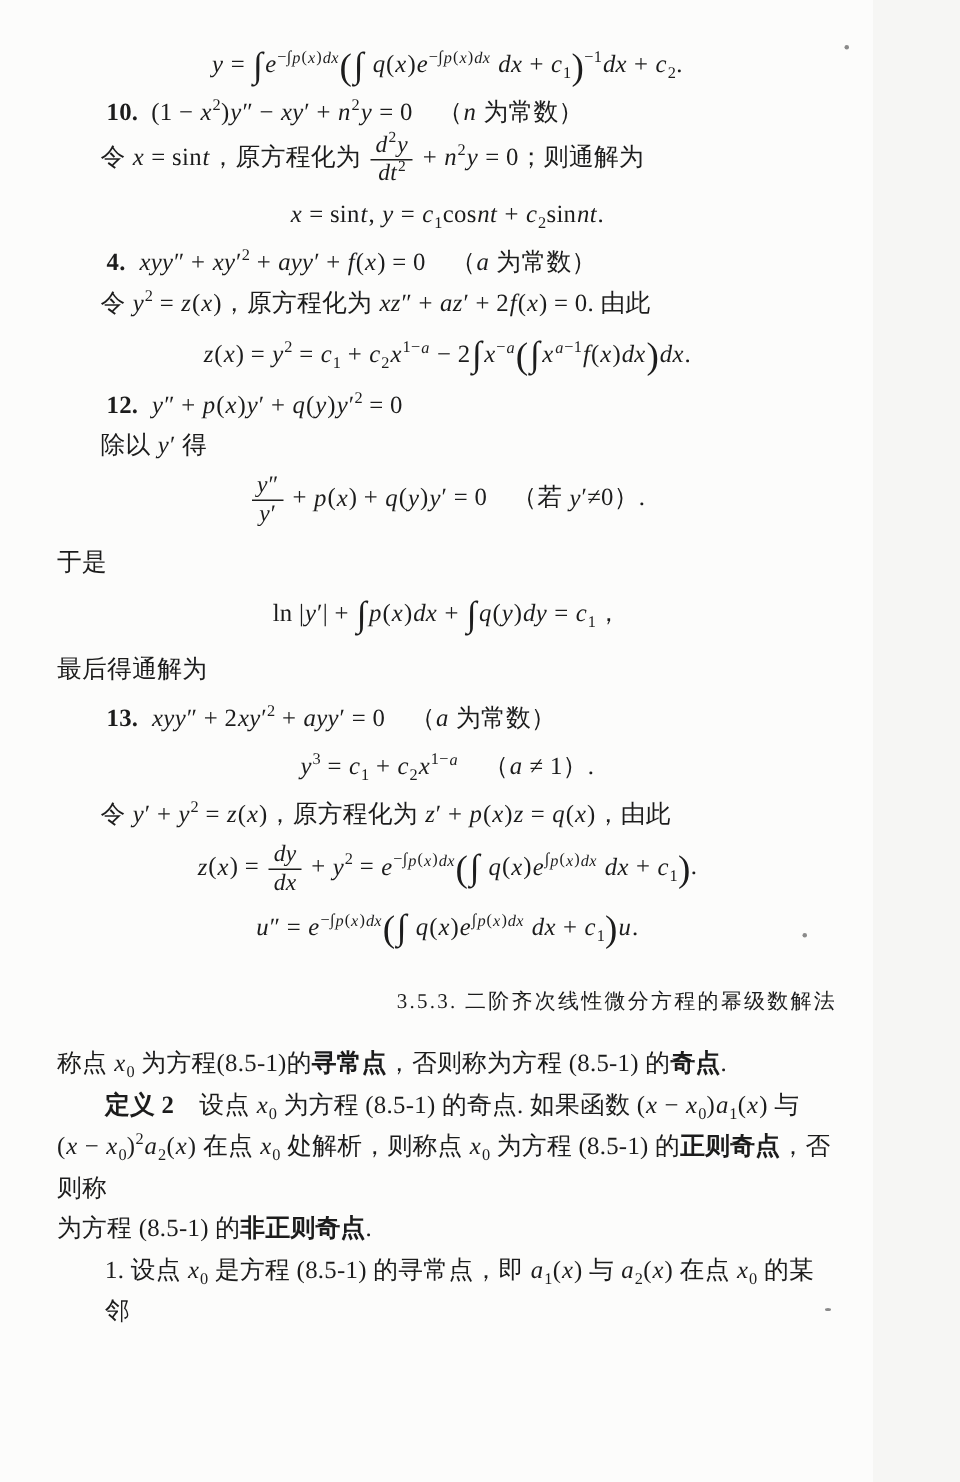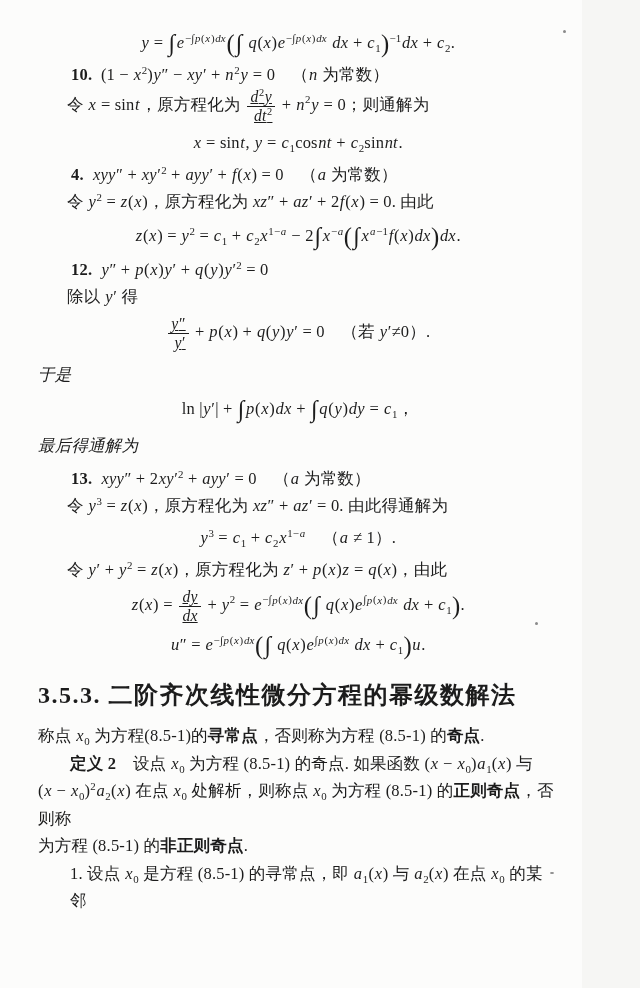--- a/index.html
+++ b/index.html
@@ -19,27 +19,28 @@
     font-size:16.5px;line-height:27px;
     letter-spacing:0.2px;
     white-space:nowrap;
   }
   .para{line-height:27.5px;white-space:normal;}
   .item{padding-left:33px;}
   .sub{padding-left:29px;}
   .indent{padding-left:32px;}
   .fc{text-align:center;margin:5px 0;}
   .m-top-sm{margin-top:6px;}
-  .m-top-md{margin-top:10px;font-style:italic;}
+  .m-top-md{margin-top:10px;}
   .fcx{margin:7px 0;}
   .heading{
-    font-size:24px;font-weight:bold;
+    font-size:14px;font-weight:normal;
     margin:24px 0 13px 0;
     letter-spacing:1.5px;
     white-space:nowrap;
+    text-align:right;
   }
   
   i{font-style:italic;padding:0 0.5px;}
   sup,sub{font-size:0.66em;line-height:0;}
   sup{vertical-align:super;}
   sub{vertical-align:sub;}
   .ii{ 
     font-size:1.45em;
     vertical-align:-0.12em;
     line-height:0;
@@ -47,25 +48,24 @@
   }
   .bp{ 
     font-size:1.5em;
     vertical-align:-0.18em;
     line-height:0;
     font-weight:400;
   }
   .frac{
     display:inline-block;
     vertical-align:middle;
-    text-align:right;
+    text-align:center;
     line-height:1.12;
     font-size:0.95em;
     margin:0 2px;
-    text-decoration:underline;
   }
   .frac .fn{display:block;border-bottom:1.4px solid #1c1c1c;padding:0 3px;}
   .frac .fd{display:block;padding:0 3px;}
   .speck{position:absolute;background:#8a8a8a;border-radius:50%;}
   .speck.s1{width:3px;height:3px;top:30px;right:16px;}
   .speck.s2{width:3px;height:3px;top:622px;right:44px;}
   .speck.s3{width:4px;height:2px;top:872px;right:28px;}
 </style>
 </head>
 <body>
@@ -82,21 +82,20 @@
   <div class="ln item"><b>4.</b>&nbsp;&nbsp;<i>xyy</i>″ + <i>xy</i>′<sup>2</sup> + <i>ayy</i>′ + <i>f</i>(<i>x</i>) = 0　（<i>a</i> 为常数）</div>
   <div class="ln sub">令 <i>y</i><sup>2</sup> = <i>z</i>(<i>x</i>)，原方程化为 <i>xz</i>″ + <i>az</i>′ + 2<i>f</i>(<i>x</i>) = 0. 由此</div>
   <div class="ln fc fcx"><i>z</i>(<i>x</i>) = <i>y</i><sup>2</sup> = <i>c</i><sub>1</sub> + <i>c</i><sub>2</sub><i>x</i><sup>1−<i>a</i></sup> − 2<span class="ii">∫</span><i>x</i><sup>−<i>a</i></sup><span class="bp">(</span><span class="ii">∫</span><i>x</i><sup><i>a</i>−1</sup><i>f</i>(<i>x</i>)<i>dx</i><span class="bp">)</span><i>dx</i>.</div>
   <div class="ln item m-top-sm"><b>12.</b>&nbsp;&nbsp;<i>y</i>″ + <i>p</i>(<i>x</i>)<i>y</i>′ + <i>q</i>(<i>y</i>)<i>y</i>′<sup>2</sup> = 0</div>
   <div class="ln sub">除以 <i>y</i>′ 得</div>
   <div class="ln fc"><span class="frac"><span class="fn"><i>y</i>″</span><span class="fd"><i>y</i>′</span></span> + <i>p</i>(<i>x</i>) + <i>q</i>(<i>y</i>)<i>y</i>′ = 0　（若 <i>y</i>′≠0）.</div>
   <div class="ln m-top-md">于是</div>
   <div class="ln fc fcx">ln |<i>y</i>′| + <span class="ii">∫</span><i>p</i>(<i>x</i>)<i>dx</i> + <span class="ii">∫</span><i>q</i>(<i>y</i>)<i>dy</i> = <i>c</i><sub>1</sub>，</div>
   <div class="ln m-top-md">最后得通解为</div>
   <div class="ln item m-top-sm"><b>13.</b>&nbsp;&nbsp;<i>xyy</i>″ + 2<i>xy</i>′<sup>2</sup> + <i>ayy</i>′ = 0　（<i>a</i> 为常数）</div>
-  <div class="ln sub">令 <i>y</i><sup>3</sup> = <i>z</i>(<i>x</i>)，原方程化为 <i>xz</i>″ + <i>az</i>′ = 0. 由此得通解为</div>
   <div class="ln fc"><i>y</i><sup>3</sup> = <i>c</i><sub>1</sub> + <i>c</i><sub>2</sub><i>x</i><sup>1−<i>a</i></sup>　（<i>a</i> ≠ 1）.</div>
   <div class="ln sub">令 <i>y</i>′ + <i>y</i><sup>2</sup> = <i>z</i>(<i>x</i>)，原方程化为 <i>z</i>′ + <i>p</i>(<i>x</i>)<i>z</i> = <i>q</i>(<i>x</i>)，由此</div>
   <div class="ln fc"><i>z</i>(<i>x</i>) = <span class="frac"><span class="fn"><i>dy</i></span><span class="fd"><i>dx</i></span></span> + <i>y</i><sup>2</sup> = <i>e</i><sup>−∫<i>p</i>(<i>x</i>)<i>dx</i></sup><span class="bp">(</span><span class="ii">∫</span> <i>q</i>(<i>x</i>)<i>e</i><sup>∫<i>p</i>(<i>x</i>)<i>dx</i></sup> <i>dx</i> + <i>c</i><sub>1</sub><span class="bp">)</span>.</div>
   <div class="ln fc fcx"><i>u</i>″ = <i>e</i><sup>−∫<i>p</i>(<i>x</i>)<i>dx</i></sup><span class="bp">(</span><span class="ii">∫</span> <i>q</i>(<i>x</i>)<i>e</i><sup>∫<i>p</i>(<i>x</i>)<i>dx</i></sup> <i>dx</i> + <i>c</i><sub>1</sub><span class="bp">)</span><i>u</i>.</div>
   <div class="ln heading">3.5.3. 二阶齐次线性微分方程的幂级数解法</div>
   <div class="ln para">称点 <i>x</i><sub>0</sub> 为方程(8.5-1)的<b>寻常点</b>，否则称为方程 (8.5-1) 的<b>奇点</b>.</div>
   <div class="ln para indent"><b>定义 2</b>　设点 <i>x</i><sub>0</sub> 为方程 (8.5-1) 的奇点. 如果函数 (<i>x</i> − <i>x</i><sub>0</sub>)<i>a</i><sub>1</sub>(<i>x</i>) 与</div>
   <div class="ln para">(<i>x</i> − <i>x</i><sub>0</sub>)<sup>2</sup><i>a</i><sub>2</sub>(<i>x</i>) 在点 <i>x</i><sub>0</sub> 处解析，则称点 <i>x</i><sub>0</sub> 为方程 (8.5-1) 的<b>正则奇点</b>，否则称</div>
   <div class="ln para">为方程 (8.5-1) 的<b>非正则奇点</b>.</div>
   <div class="ln para indent">1. 设点 <i>x</i><sub>0</sub> 是方程 (8.5-1) 的寻常点，即 <i>a</i><sub>1</sub>(<i>x</i>) 与 <i>a</i><sub>2</sub>(<i>x</i>) 在点 <i>x</i><sub>0</sub> 的某邻</div>

